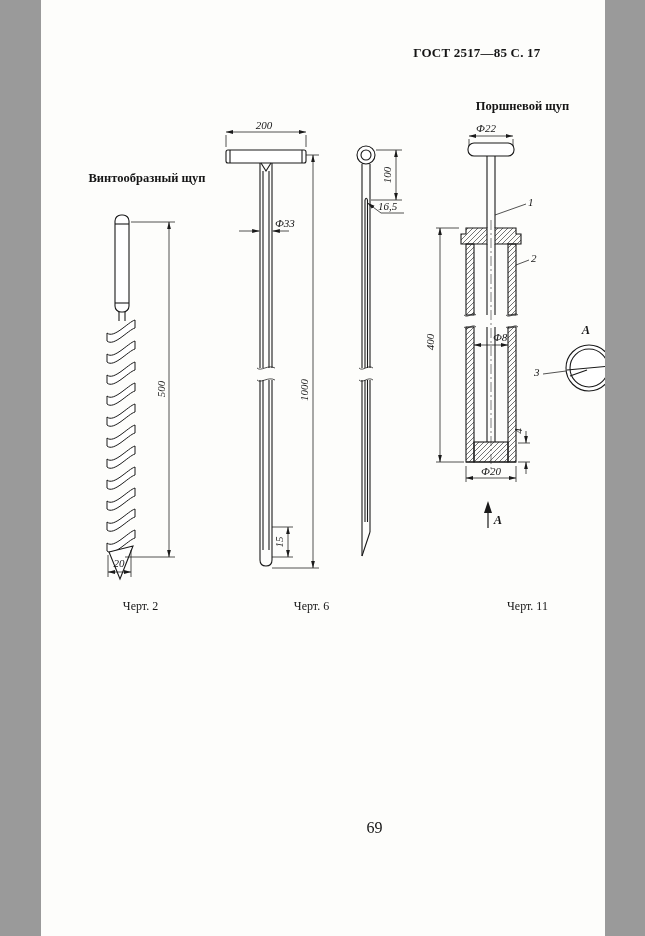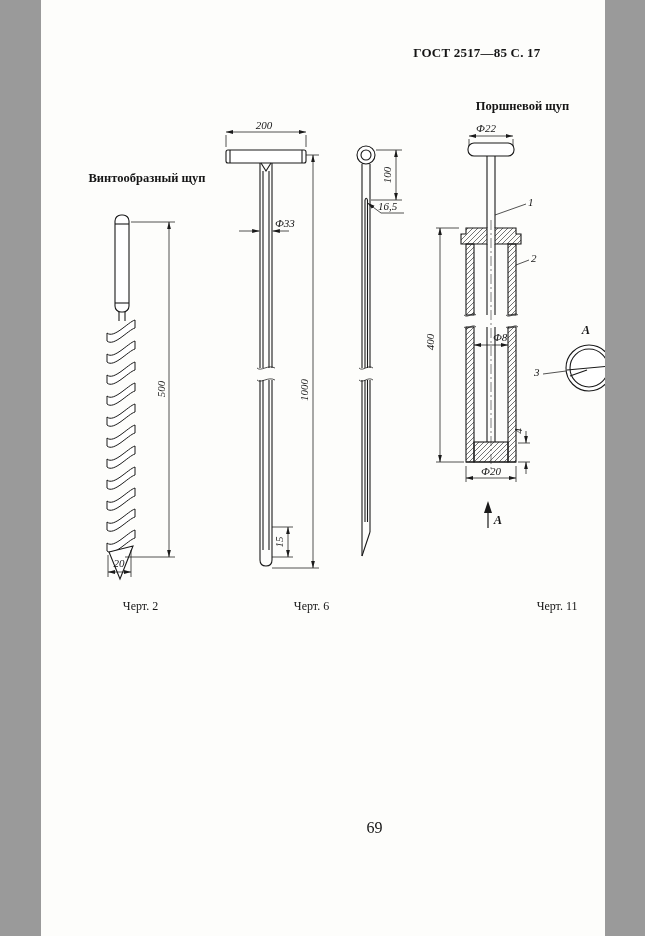--- a/index.html
+++ b/index.html
@@ -10,21 +10,21 @@
     overflow:hidden; font-family:"Liberation Serif","DejaVu Serif",serif; color:#151515;
   }
   .hdr { position:absolute; top:45px; right:64px; font-weight:bold; font-size:13px; letter-spacing:.2px; }
   .fig-title { position:absolute; font-weight:bold; font-size:12.5px; text-align:center; }
   .t-long  { left:170px; top:75px;  width:215px; }
   .t-piston{ left:400px; top:99px; width:164px; }
   .t-screw { left:39px;  top:155px; width:135px;margin-top:16px; }
   .caption { position:absolute; font-size:12px; text-align:center; width:120px; top:599px; }
   .cap9  { left:40px; }
   .cap10 { left:211px; }
-  .cap11 { left:417px;text-align:right; }
+  .cap11 { left:427px; }
   .legend { position:absolute; left:390px; top:541px; width:170px; font-size:10.6px;
             text-align:center; line-height:1.28; }
   .pagenum { position:absolute; top:819px; left:0; width:632px; text-align:center; font-size:16px;padding-left:36px; }
   svg.fig { position:absolute; overflow:visible; }
   svg text { font-family:"Liberation Serif","DejaVu Serif",serif; font-size:11px; font-style:italic; fill:#151515; }
   svg text.lbl { font-size:12.5px; font-weight:bold; }
   .obj  { stroke:#1a1a1a; stroke-width:1.1; fill:none; }
   .objw { stroke:#1a1a1a; stroke-width:1.1; fill:#fff; }
   .thin { stroke:#1a1a1a; stroke-width:.75; fill:none; }
   .cl   { stroke:#1a1a1a; stroke-width:.55; fill:none; stroke-dasharray:10 3 2 3; }

